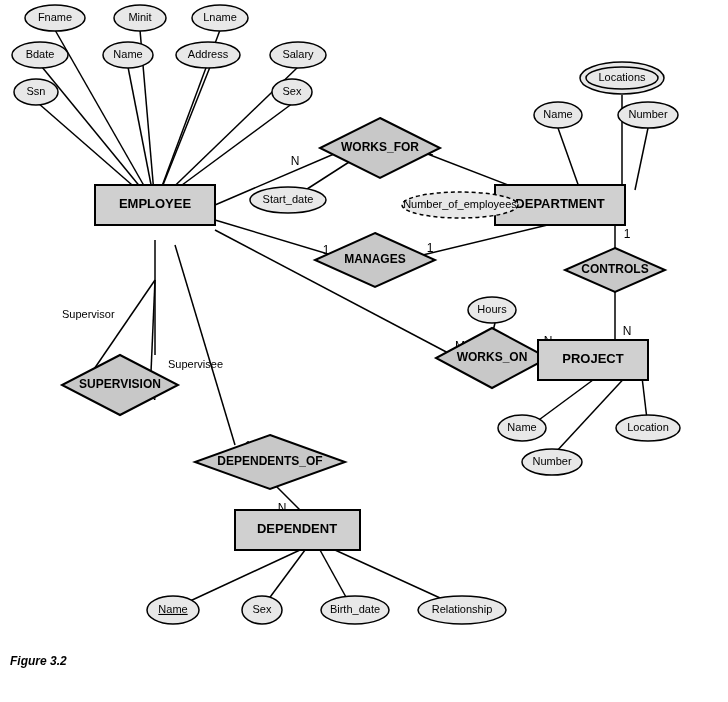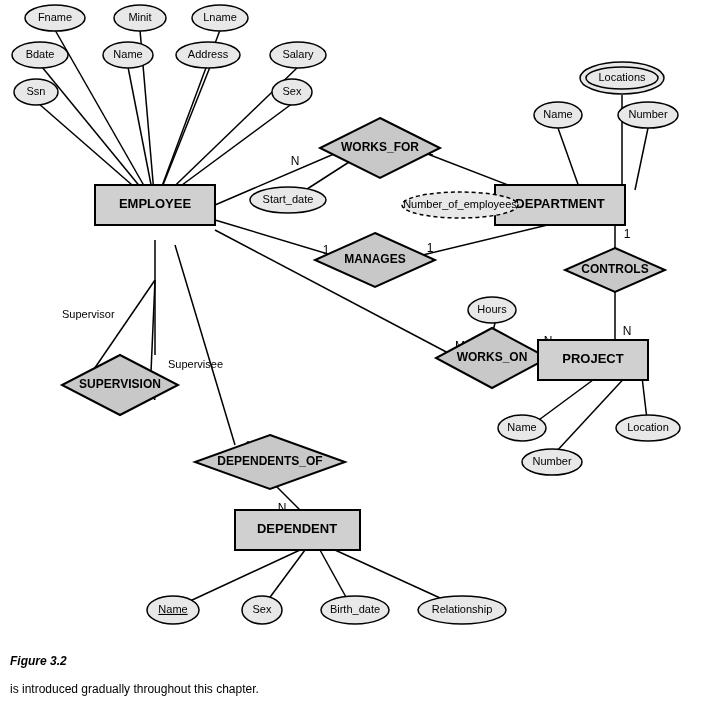--- a/index.html
+++ b/index.html
@@ -222,14 +222,13 @@
 
     <ellipse class="attr-ellipse" cx="462" cy="610" rx="44" ry="14"></ellipse>
     <text class="attr-label" x="462" y="610">Relationship</text>
 
   </svg>
 </div>
 
 <div class="caption" style="position:relative; padding: 4px 10px; font-size: 12px;">
   <span class="caption-title">Figure 3.2</span><br>
   <br>
-  <span>is introduced gradually throughout this chapter.</span>
 </div>
 
 </body></html>

